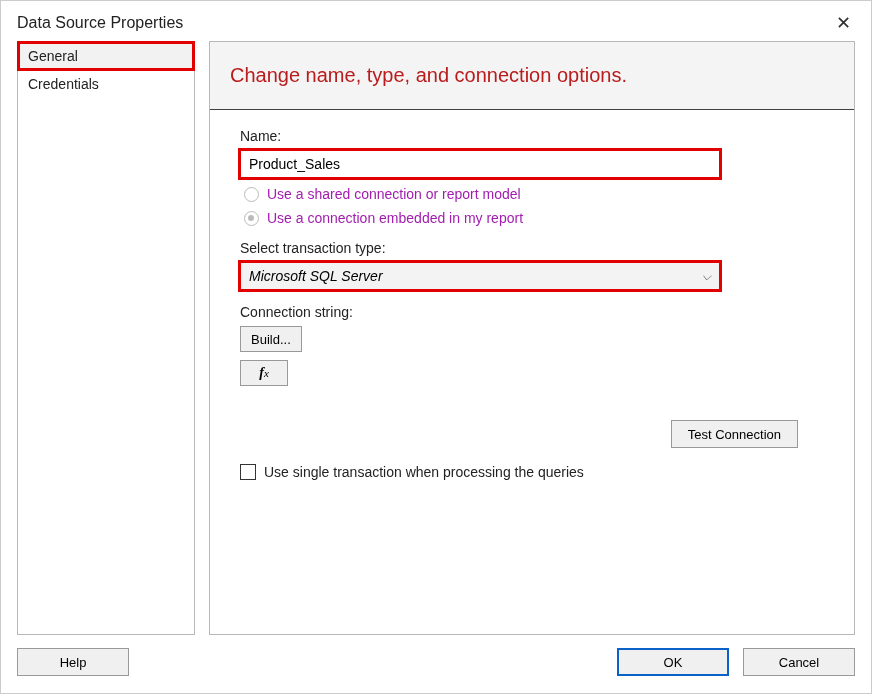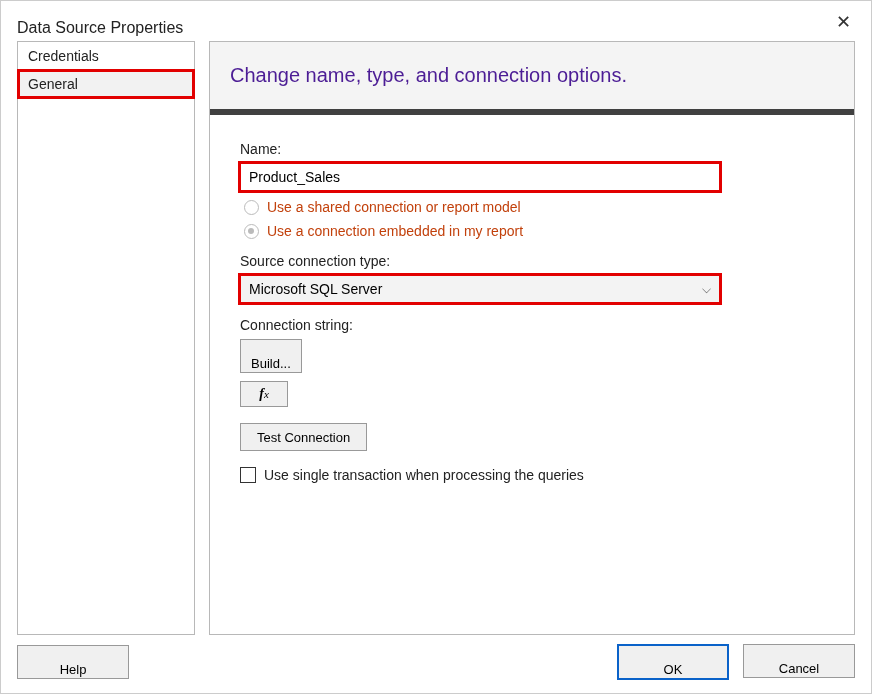--- a/index.html
+++ b/index.html
@@ -10,21 +10,21 @@
     color: #000;
     background: #fff;
     width: 872px;
     height: 694px;
     overflow: hidden;
     border: 1px solid #ccc;
   }
   .titlebar {
     display: flex;
     justify-content: space-between;
-    align-items: flex-end;
+    align-items: center;
     padding: 8px 10px 4px 16px;
     height: 40px;
   }
   .titlebar .title {
     font-size: 16px;
     color: #222;
   }
   .close-x {
     font-size: 18px;
     color: #333;
@@ -57,23 +57,23 @@
   }
   .main {
     flex: 1;
     border: 1px solid #b8b8b8;
     display: flex;
     flex-direction: column;
   }
   .main-header {
     background: #f4f4f4;
     padding: 22px 20px;
-    border-bottom: 6px solid #404040;
+    border-bottom: 1px solid #404040;
     font-size: 20px;
-    color: #4c1d95;
+    color: #b91c1c;
   }
   .main-body {
     padding: 18px 24px 10px 30px;
     flex: 1;
     overflow: auto;
   }
   .field-label {
     font-size: 14px;
     color: #222;
     margin-bottom: 6px;
@@ -86,21 +86,21 @@
     padding: 2px 8px;
     font-size: 14px;
     font-family: inherit;
   }
   .hl { outline: 3px solid #e20000; outline-offset: -1px; }
   .radio-row {
     display: flex;
     align-items: center;
     gap: 8px;
     margin: 8px 0 3px 4px;
-    color: #c2410c;
+    color: #a21caf;
     font-size: 14px;
   }
   .radio-circle {
     width: 15px; height: 15px; border-radius: 50%;
     border: 1.5px solid #bbb; position: relative;
     background: #fff;
   }
   .radio-circle.checked::after {
     content: ""; position: absolute; left: 3px; top: 3px;
     width: 6px; height: 6px; border-radius: 50%; background: #bbb;
@@ -109,20 +109,21 @@
     width: 480px;
     height: 28px;
     border: 1px solid #888;
     background: #f3f3f3;
     display: flex;
     align-items: center;
     justify-content: space-between;
     padding: 0 8px;
     font-size: 14px;
     cursor: pointer;
+    font-style: italic;
   }
   .select-box .chev {
     font-size: 12px;
     color: #555;
   }
   .cs-row { display: flex; gap: 12px; align-items: flex-start; }
   .cs-textarea {
     width: 480px;
     height: 92px;
     border: 1px solid #888;
@@ -132,25 +133,25 @@
     resize: none;
   }
   .cs-side { display: flex; flex-direction: column; gap: 8px; }
   .btn {
     border: 1px solid #999;
     background: #f0f0f0;
     font-size: 13px;
     font-family: inherit;
     cursor: pointer;
     height: 26px;
-    padding: 16px 10px;
+    padding: 4px 10px;
     min-width: 60px;
   }
   .btn.small { min-width: 30px; width: 48px; padding: 0; font-style: italic; font-family: "Times New Roman", serif; font-size: 14px;}
-  .test-row { display: flex; justify-content: flex-start; width: 558px; margin-top: 16px; }
+  .test-row { display: flex; justify-content: flex-end; width: 558px; margin-top: 34px; }
   .btn.test { height: 28px; padding: 0 16px; }
   .check-row {
     display: flex; align-items: flex-start; gap: 8px;
     margin-top: 16px; font-size: 14px; color: #222;
   }
   .checkbox {
     width: 16px; height: 16px; border: 1.5px solid #333; background: #fff;
   }
   .footer {
     display: flex;
@@ -166,41 +167,41 @@
 </head>
 <body>
 
 <div class="titlebar">
   <div class="title">Data Source Properties</div>
   <div class="close-x">✕</div>
 </div>
 
 <div class="content">
   <div class="sidebar">
+    <div class="sidebar-item selected">General</div>
     <div class="sidebar-item">Credentials</div>
-    <div class="sidebar-item selected">General</div>
   </div>
 
   <div class="main">
     <div class="main-header">Change name, type, and connection options.</div>
     <div class="main-body">
 
-      <div class="field-label" style="margin-top:8px">Name:</div>
+      <div class="field-label" style="margin-top:0">Name:</div>
       <input class="text-input hl" value="Product_Sales" style="">
 
       <div class="radio-row">
         <span class="radio-circle"></span>
         <span>Use a shared connection or report model</span>
       </div>
       <div class="radio-row">
         <span class="radio-circle checked"></span>
         <span>Use a connection embedded in my report</span>
       </div>
 
-      <div class="field-label">Source connection type:</div>
+      <div class="field-label">Select transaction type:</div>
       <div class="select-box hl">
         <span>Microsoft SQL Server</span>
         <span class="chev">⌵</span>
       </div>
 
       <div class="field-label">Connection string:</div>
       <div class="cs-row">
         <div class="cs-side">
           <button class="btn">Build...</button>
           <button class="btn small"><span style="font-weight:bold; font-style:italic;">f</span><span style="font-size:11px;">x</span></button>

